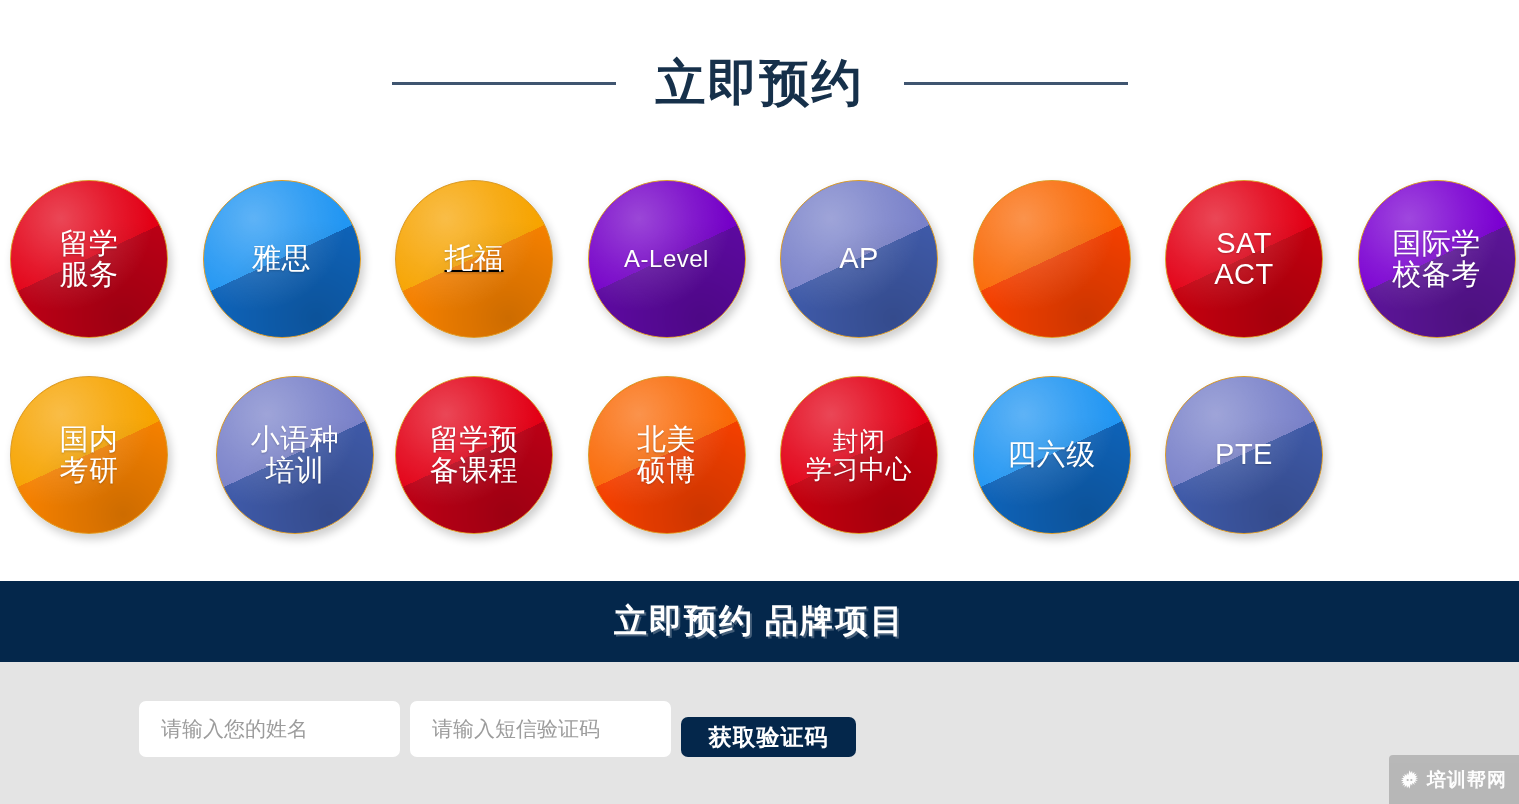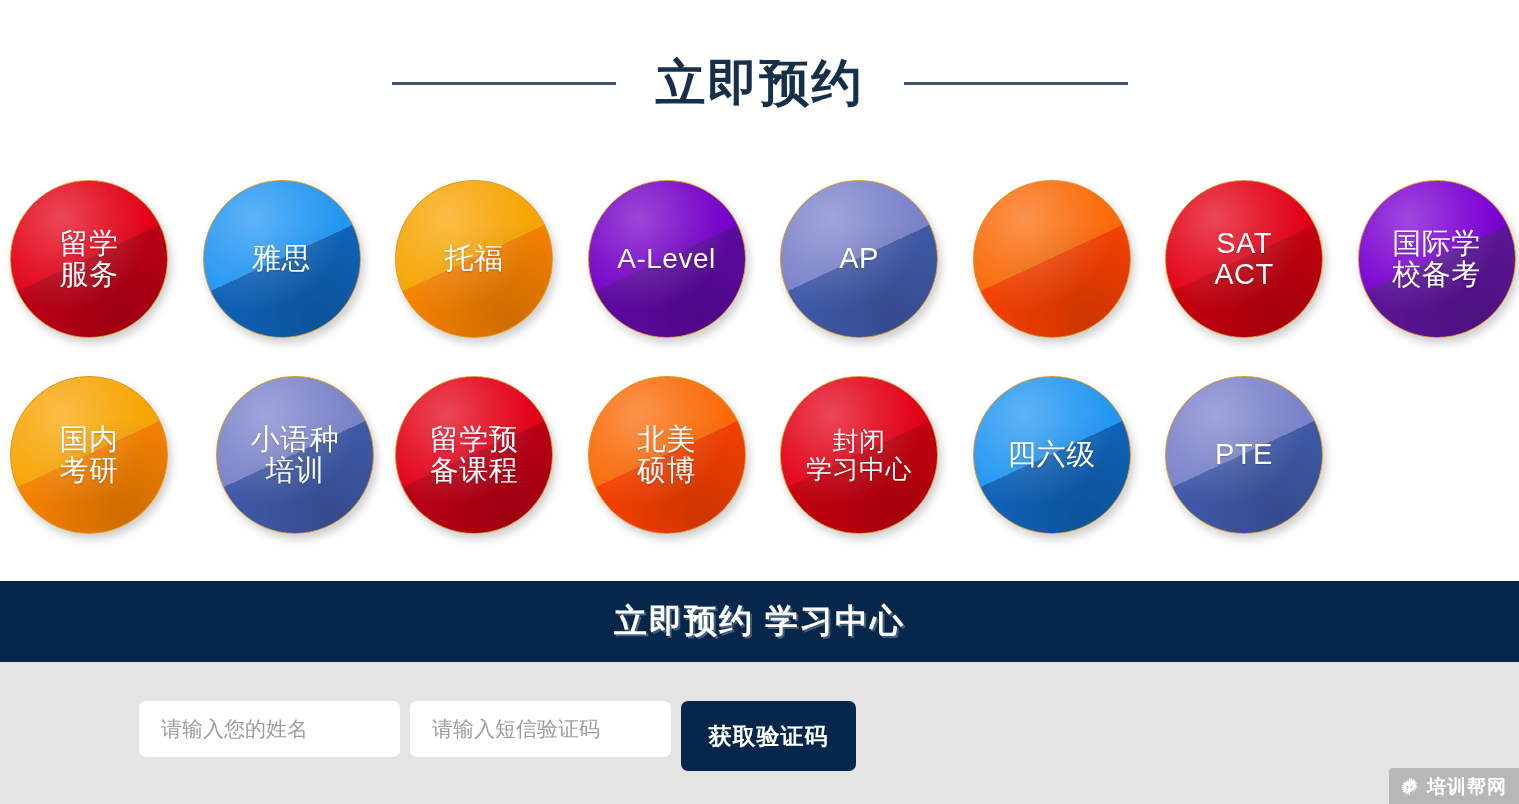--- a/index.html
+++ b/index.html
@@ -81,21 +81,21 @@
     color: #ffffff;
     font-size: 29px;
     font-weight: 500;
     line-height: 1.08;
     letter-spacing: 0.5px;
     text-shadow: 0 1px 2px rgba(0,0,0,0.22);
     padding: 0 6px;
     white-space: pre-line;
   }
   .bubble .label.lbl-sm { font-size: 26px; }
-  .bubble .label.lbl-xs { font-size: 28px; }
+  .bubble .label.lbl-xs { font-size: 24px; }
 
   
   .cta-banner {
     position: absolute;
     top: 581px;
     left: 0;
     width: 1519px;
     height: 81px;
     background: #04274b;
     display: flex;
@@ -117,58 +117,58 @@
     left: 0;
     width: 1519px;
     height: 142px;
     background: #e4e4e4;
   }
   .form-row {
     position: absolute;
     top: 39px;
     left: 139px;
     display: flex;
-    align-items: flex-start;
+    align-items: flex-end;
     gap: 10px;
   }
   .field {
     width: 261px;
     height: 56px;
     background: #ffffff;
     border: none;
     border-radius: 7px;
     padding: 0 22px;
     box-sizing: border-box;
     font-size: 21px;
     color: #4a4a4a;
     font-family: "Liberation Sans", "DejaVu Sans", sans-serif;
     outline: none;
   }
   .field::placeholder { color: #9c9c9c; }
   .btn {
-    height: 70px;
+    height: 40px;
     border: none;
     border-radius: 7px;
     font-size: 23px;
     font-weight: bold;
     color: #ffffff;
     font-family: Liberation Sans, sans-serif;
     cursor: pointer;
     letter-spacing: 1px;
     padding: 0 22px;
   }
   .btn-code { background: #04274b; width: 175px; }
   .btn-book { background: #d00812; width: 243px; font-size: 25px; }
 
   
   .watermark {
     position: absolute;
     right: 0;
     bottom: 0;
-    height: 36px;
+    height: 49px;
     background: #b5b5b5;
     border-radius: 4px 0 0 0;
     display: flex;
     align-items: center;
     gap: 7px;
     padding: 0 12px 0 10px;
     opacity: 0.95;
   }
   .watermark-text {
     color: #ffffff;
@@ -192,21 +192,21 @@
   <div class="grid-row">
       <div class="bubble" style="left: 10px; border-color: rgb(217, 155, 43); background: linear-gradient(155deg, rgb(227, 0, 22) 0%, rgb(227, 0, 22) 49.5%, rgb(187, 0, 22) 49.5%, rgb(187, 0, 22) 100%);">
         <span class="sheen" style="background: radial-gradient(circle at 32% 24%, rgba(255, 255, 255, 0.28) 0%, rgba(255, 255, 255, 0.1) 34%, rgba(255, 255, 255, 0) 58%), radial-gradient(circle at 72% 88%, rgba(0, 0, 0, 0.16) 0%, rgba(0, 0, 0, 0) 55%);"></span>
         <span class="label">留学
 服务</span>
       </div>
       <div class="bubble" style="left: 202.5px; border-color: rgb(217, 155, 43); background: linear-gradient(155deg, rgb(33, 150, 243) 0%, rgb(33, 150, 243) 49.5%, rgb(15, 99, 184) 49.5%, rgb(15, 99, 184) 100%);">
         <span class="sheen" style="background: radial-gradient(circle at 32% 24%, rgba(255, 255, 255, 0.28) 0%, rgba(255, 255, 255, 0.1) 34%, rgba(255, 255, 255, 0) 58%), radial-gradient(circle at 72% 88%, rgba(0, 0, 0, 0.16) 0%, rgba(0, 0, 0, 0) 55%);"></span>
         <span class="label">雅思</span>
       </div>
-      <div class="bubble" style="left: 395px; border-color: rgb(217, 155, 43); background: linear-gradient(155deg, rgb(247, 164, 0) 0%, rgb(247, 164, 0) 49.5%, rgb(245, 129, 0) 49.5%, rgb(245, 129, 0) 100%);">
+      <div class="bubble" style="left: 395px; border-color: rgb(217, 155, 43); background: linear-gradient(155deg, rgb(247, 164, 0) 0%, rgb(247, 164, 0) 49.5%, rgb(245, 129, 0) 49.5%, rgb(245, 129, 0) 100%); text-decoration: underline;">
         <span class="sheen" style="background: radial-gradient(circle at 32% 24%, rgba(255, 255, 255, 0.28) 0%, rgba(255, 255, 255, 0.1) 34%, rgba(255, 255, 255, 0) 58%), radial-gradient(circle at 72% 88%, rgba(0, 0, 0, 0.16) 0%, rgba(0, 0, 0, 0) 55%);"></span>
         <span class="label">托福</span>
       </div>
       <div class="bubble" style="left: 587.5px; border-color: rgb(217, 155, 43); background: linear-gradient(155deg, rgb(117, 0, 200) 0%, rgb(117, 0, 200) 49.5%, rgb(93, 10, 160) 49.5%, rgb(93, 10, 160) 100%);">
         <span class="sheen" style="background: radial-gradient(circle at 32% 24%, rgba(255, 255, 255, 0.28) 0%, rgba(255, 255, 255, 0.1) 34%, rgba(255, 255, 255, 0) 58%), radial-gradient(circle at 72% 88%, rgba(0, 0, 0, 0.16) 0%, rgba(0, 0, 0, 0) 55%);"></span>
         <span class="label lbl-xs">A-Level</span>
       </div>
       <div class="bubble" style="left: 780px; border-color: rgb(217, 155, 43); background: linear-gradient(155deg, rgb(122, 130, 202) 0%, rgb(122, 130, 202) 49.5%, rgb(63, 90, 168) 49.5%, rgb(63, 90, 168) 100%);">
         <span class="sheen" style="background: radial-gradient(circle at 32% 24%, rgba(255, 255, 255, 0.28) 0%, rgba(255, 255, 255, 0.1) 34%, rgba(255, 255, 255, 0) 58%), radial-gradient(circle at 72% 88%, rgba(0, 0, 0, 0.16) 0%, rgba(0, 0, 0, 0) 55%);"></span>
         <span class="label">AP</span>
@@ -256,21 +256,21 @@
         <span class="label">四六级</span>
       </div>
       <div class="bubble" style="left: 1165px; border-color: rgb(217, 155, 43); background: linear-gradient(155deg, rgb(122, 130, 202) 0%, rgb(122, 130, 202) 49.5%, rgb(63, 90, 168) 49.5%, rgb(63, 90, 168) 100%);">
         <span class="sheen" style="background: radial-gradient(circle at 32% 24%, rgba(255, 255, 255, 0.28) 0%, rgba(255, 255, 255, 0.1) 34%, rgba(255, 255, 255, 0) 58%), radial-gradient(circle at 72% 88%, rgba(0, 0, 0, 0.16) 0%, rgba(0, 0, 0, 0) 55%);"></span>
         <span class="label">PTE</span>
       </div>
     </div>
 </div>
 
 <div class="cta-banner">
-  <div class="cta-banner-text">立即预约 学习中心</div>
+  <div class="cta-banner-text">立即预约 品牌项目</div>
 </div>
 
 <div class="form-strip">
   <div class="form-row">
     <input class="field" type="text" placeholder="请输入您的姓名" style="">
     <input class="field" type="text" placeholder="请输入短信验证码" style="">
     <button class="btn btn-code">获取验证码</button>
   </div>
 </div>
 

